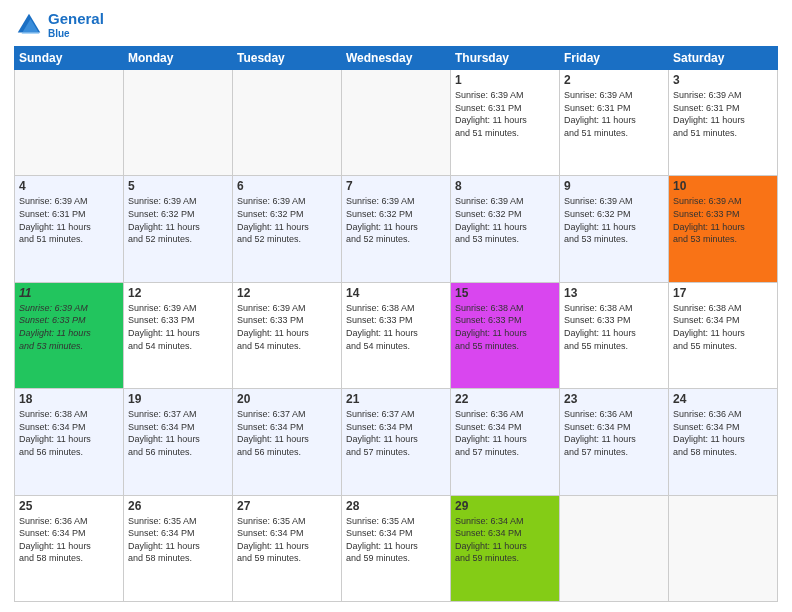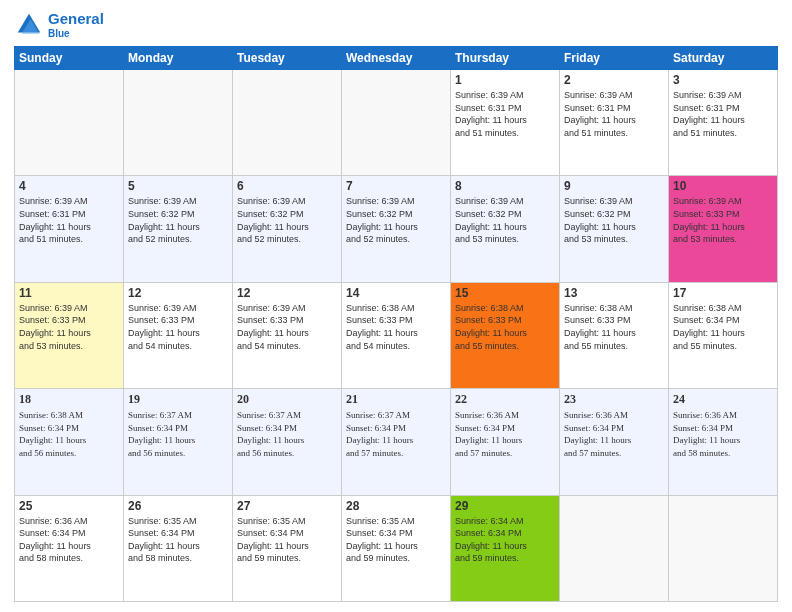--- a/index.html
+++ b/index.html
@@ -187,30 +187,30 @@
 Daylight: 11 hours
 and 53 minutes.</div>
           </td>
           <td style="background: rgb(240, 244, 255);">
             <span class="day-number">9</span>
             <div class="day-info" style="white-space: pre-line;">Sunrise: 6:39 AM
 Sunset: 6:32 PM
 Daylight: 11 hours
 and 53 minutes.</div>
           </td>
-          <td style="background: #ec4899;">
+          <td style="background: #f97316;">
             <span class="day-number">10</span>
             <div class="day-info" style="white-space: pre-line;">Sunrise: 6:39 AM
 Sunset: 6:33 PM
 Daylight: 11 hours
 and 53 minutes.</div>
           </td>
         </tr>
         <tr style="background: rgb(255, 255, 255);">
-          <td style="background: #fef9c3;">
+          <td style="background: #22c55e; font-style: italic;">
             <span class="day-number">11</span>
             <div class="day-info" style="white-space: pre-line;">Sunrise: 6:39 AM
 Sunset: 6:33 PM
 Daylight: 11 hours
 and 53 minutes.</div>
           </td>
           <td style="background: rgb(255, 255, 255);">
             <span class="day-number">12</span>
             <div class="day-info" style="white-space: pre-line;">Sunrise: 6:39 AM
 Sunset: 6:33 PM
@@ -224,21 +224,21 @@
 Daylight: 11 hours
 and 54 minutes.</div>
           </td>
           <td style="background: rgb(255, 255, 255);">
             <span class="day-number">14</span>
             <div class="day-info" style="white-space: pre-line;">Sunrise: 6:38 AM
 Sunset: 6:33 PM
 Daylight: 11 hours
 and 54 minutes.</div>
           </td>
-          <td style="background: #f97316;">
+          <td style="background: #d946ef;">
             <span class="day-number">15</span>
             <div class="day-info" style="white-space: pre-line;">Sunrise: 6:38 AM
 Sunset: 6:33 PM
 Daylight: 11 hours
 and 55 minutes.</div>
           </td>
           <td style="background: rgb(255, 255, 255);">
             <span class="day-number">13</span>
             <div class="day-info" style="white-space: pre-line;">Sunrise: 6:38 AM
 Sunset: 6:33 PM
@@ -246,21 +246,21 @@
 and 55 minutes.</div>
           </td>
           <td style="background: rgb(255, 255, 255);">
             <span class="day-number">17</span>
             <div class="day-info" style="white-space: pre-line;">Sunrise: 6:38 AM
 Sunset: 6:34 PM
 Daylight: 11 hours
 and 55 minutes.</div>
           </td>
         </tr>
-        <tr style="background: #c2410c; font-family: Liberation Serif, serif;">
+        <tr style="background: #c2410c;">
           <td style="background: rgb(240, 244, 255);">
             <span class="day-number">18</span>
             <div class="day-info" style="white-space: pre-line;">Sunrise: 6:38 AM
 Sunset: 6:34 PM
 Daylight: 11 hours
 and 56 minutes.</div>
           </td>
           <td style="background: rgb(240, 244, 255);">
             <span class="day-number">19</span>
             <div class="day-info" style="white-space: pre-line;">Sunrise: 6:37 AM

